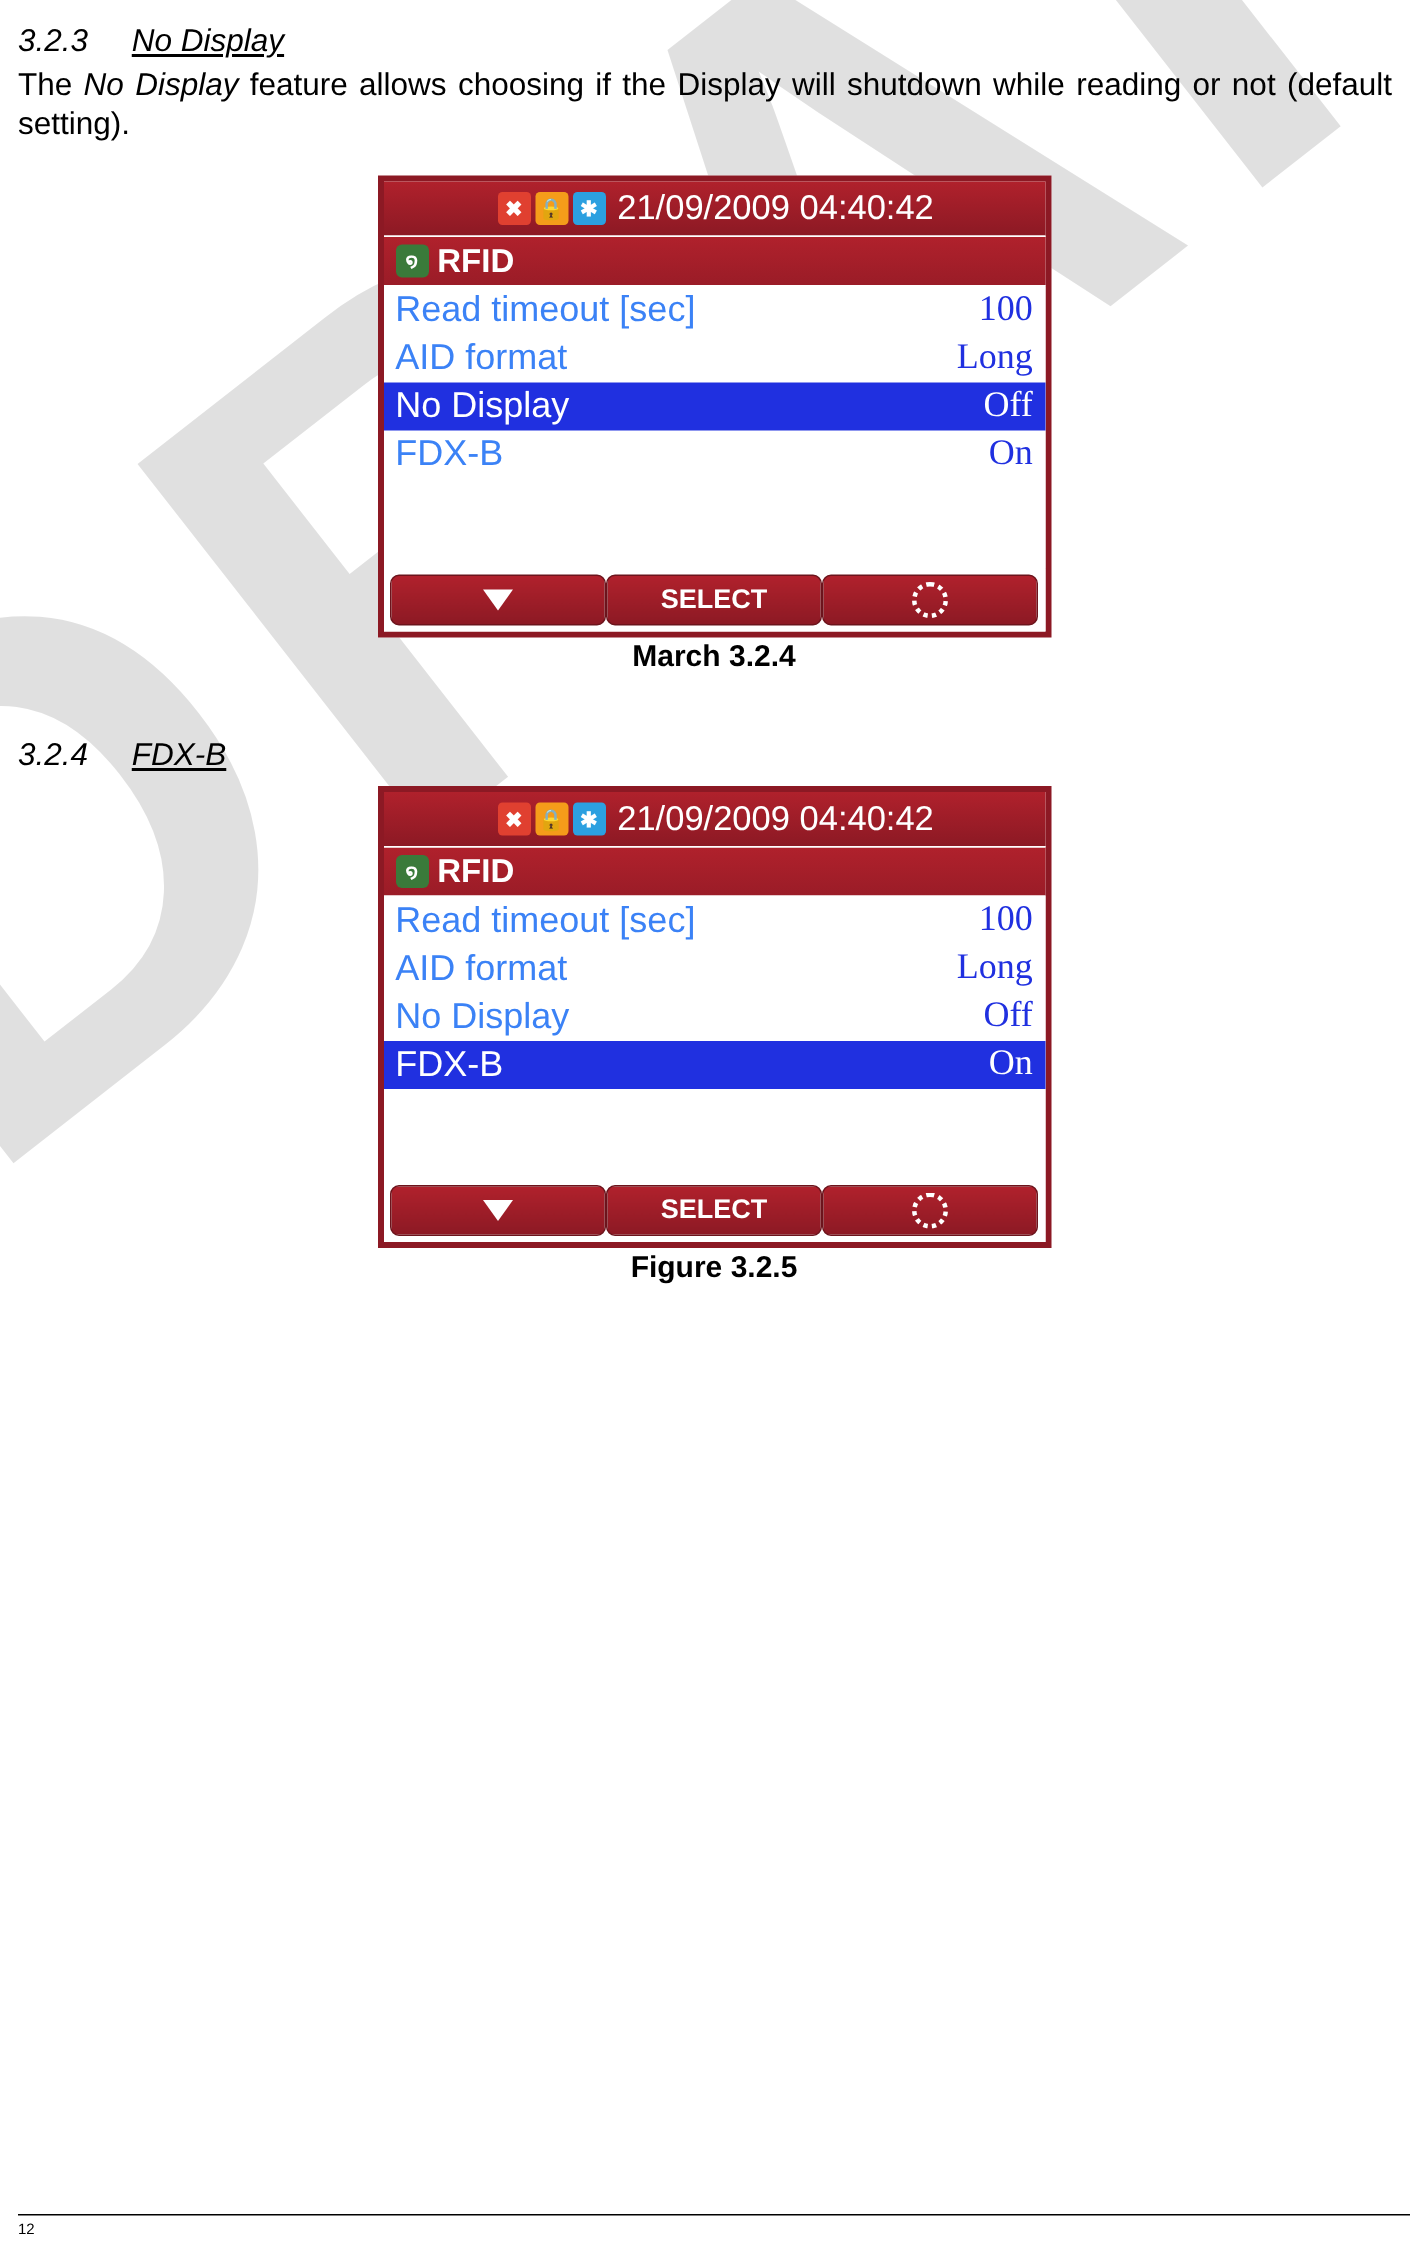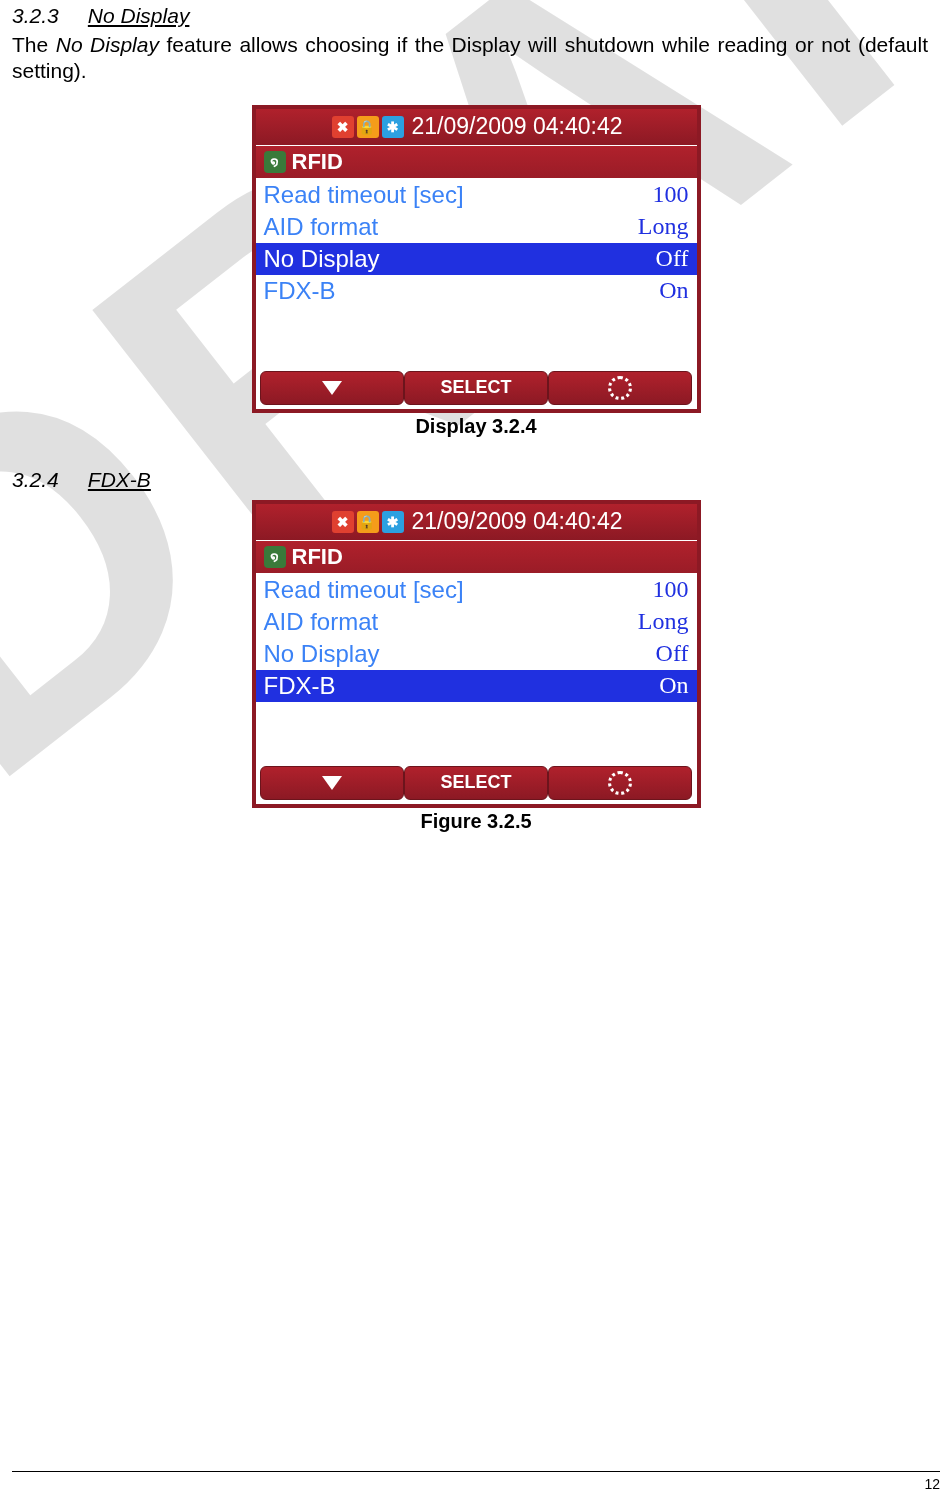--- a/index.html
+++ b/index.html
@@ -27,21 +27,21 @@
     pointer-events: none;
     z-index: 0;
     font-family: Arial, sans-serif;
   }
   .content { position: relative; z-index: 1; }
   .section-head {
     font-style: italic;
     font-size: 21px;
     margin: 4px 0 4px 0;
   }
-  .section-head .num { display:inline-block; width:70px; }
+  .section-head .num { display:inline-block; width:70px;margin-top:12px; }
   .underline { text-decoration: underline; }
   .body-text {
     font-size: 21px;
     line-height: 1.25;
     text-align: justify;
     margin: 2px 12px 20px 0;
   }
   .figure-wrap { text-align: center; margin: 8px 0 30px 0; }
   .caption { font-weight: bold; font-size: 20px; margin-top: 2px; }
   
@@ -119,21 +119,21 @@
     width:18px; height:18px; border:3px dotted #fff; border-radius:50%;
   }
   .footer {
     position:absolute;
     bottom: 20px;
     left: 12px; right: 12px;
     border-top: 1px solid #000;
     font-size: 13.5px;
     padding-top: 4px;
   }
-  .footer .pagenum { text-align:right; font-size:14px; margin-top:0; }
+  .footer .pagenum { text-align:left; font-size:10px; margin-top:0; }
   .italic { font-style: italic; }
 </style>
 </head>
 <body>
 
 <div class="watermark">DRAFT</div>
 
 <div class="content">
 
   <p class="section-head">
@@ -182,21 +182,21 @@
             <div class="arrow-down"></div>
           </div>
         <div class="btn">
             <span>SELECT</span>
           </div>
         <div class="btn">
             <div class="gear"></div>
           </div>
       </div>
     </div>
-    <div class="caption">Display 3.2.4</div>
+    <div class="caption">March 3.2.4</div>
   </div>
 
   <p class="section-head">
     <span class="num">3.2.4</span>
     <span class="underline">FDX-B</span>
   </p>
 
   <div class="figure-wrap">
     <div class="device">
       <div class="statusbar">

